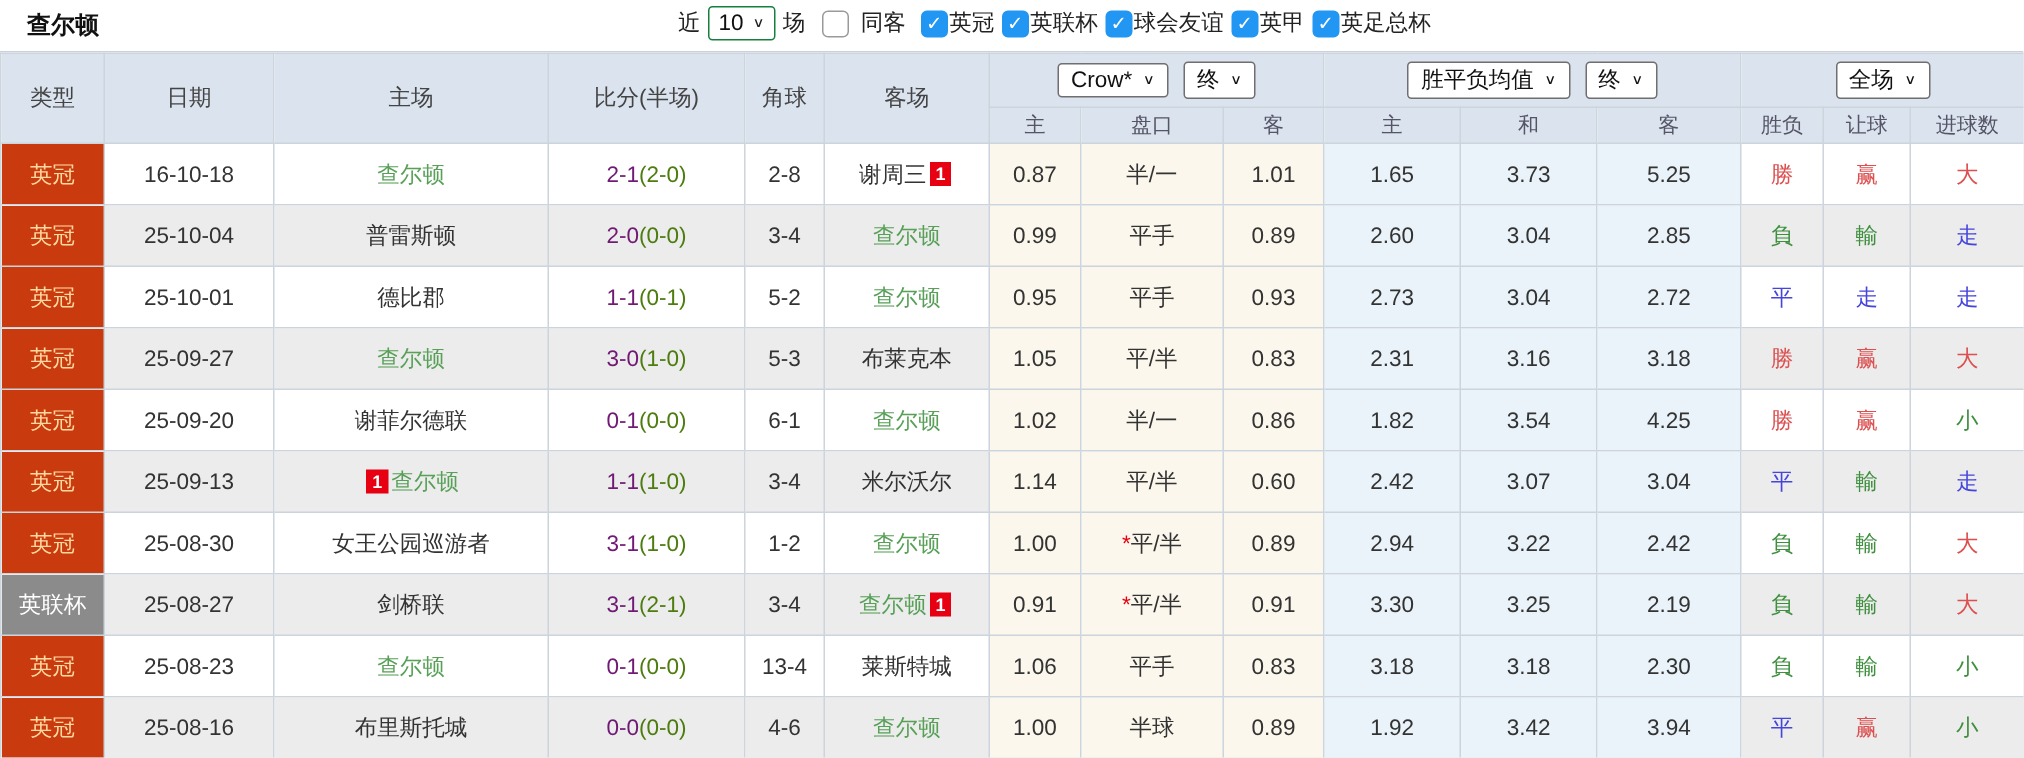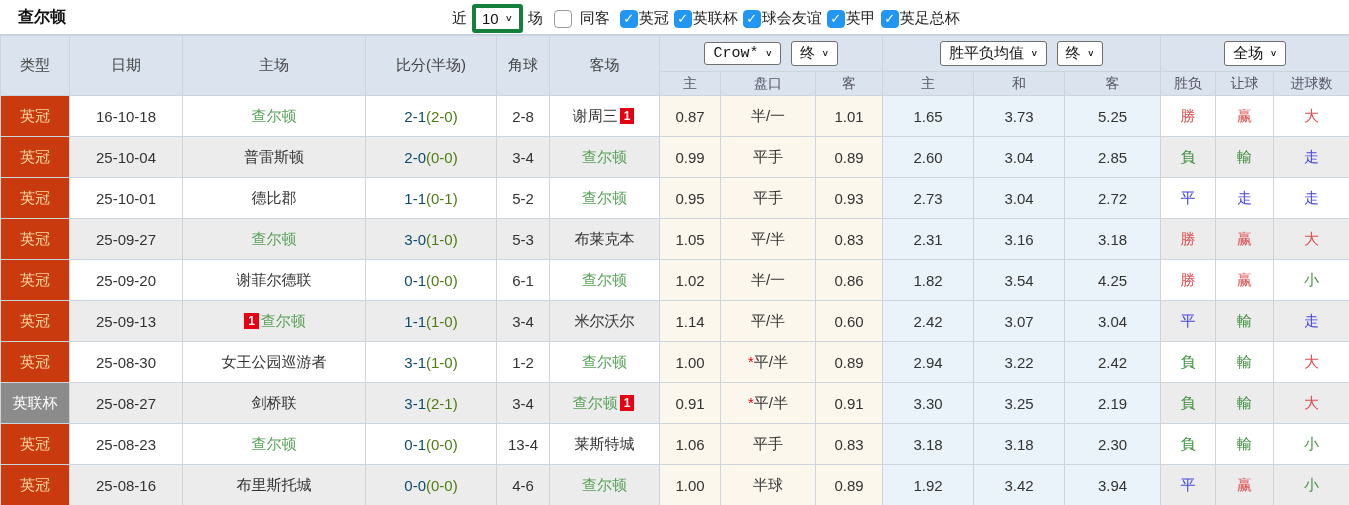--- a/index.html
+++ b/index.html
@@ -17,21 +17,21 @@
     position:absolute; left:18px; top:7px;
     font-size:16px; font-weight:bold; color:#111;
   }
   .top-controls {
     position:absolute; left:452px; top:4px;
     display:flex; align-items:center; gap:5px;
     font-size:15px; color:#222; white-space:nowrap;
   }
   .sel {
     display:inline-flex; align-items:center; gap:6px;
-    background:#fff; border:4px solid #15803d; border-radius:3px;
+    background:#fff; border:1px solid #15803d; border-radius:3px;
     padding:2px 6px; font-size:15px; color:#111; cursor:pointer;
   }
   .sel .chev { font-size:11px; color:#222; transform:scaleY(0.8); }
   .cb {
     display:inline-flex; align-items:center; justify-content:center;
     width:18px; height:18px; border-radius:4px; margin:0 3px 0 6px;
     font-size:13px; font-weight:bold; cursor:pointer;
   }
   .cb.on  { background:#2196f3; color:#fff; border:1px solid #2196f3; }
   .cb.off { background:#fff; color:transparent; border:1px solid #9a9a9a; }
@@ -45,42 +45,42 @@
   col.c7{width:61px}  col.c8{width:95px}  col.c9{width:67px}
   col.c10{width:91px} col.c11{width:91px} col.c12{width:96px}
   col.c13{width:55px} col.c14{width:58px} col.c15{width:76px}
   th, td {
     border:1px solid #ccd4dc; text-align:center; vertical-align:middle;
     font-size:15px; overflow:hidden; white-space:nowrap;
   }
   thead th { background:#dae3ee; color:#444; font-weight:normal; }
   thead tr.hr1 th { height:36px; }
   thead tr.hr2 th { height:24px; font-size:14px; color:#556; }
-  .dd-wrap { display:flex; align-items:center; justify-content:center; gap:10px;font-family:Liberation Mono, monospace; }
+  .dd-wrap { display:flex; align-items:center; justify-content:center; gap:10px; }
   .hsel {
     display:inline-flex; align-items:center; gap:7px;
     background:#fff; border:1px solid #6f6f6f; border-radius:3px;
     padding:2px 8px; font-size:15px; color:#111; cursor:pointer;
   }
   .hsel .chev { font-size:11px; transform:scaleY(0.8); }
   tbody tr { height:41px; }
   tbody td { color:#333; background:#fff; }
   tbody tr.alt td { background:#ececec; }
   td.type { background:#c93a0e !important; color:#ffd9a0; font-size:15px; }
   td.type.tgray { background:#8b8b8b !important; color:#fff; }
   td.odds  { background:#fbf7ec !important; }
   td.avgc  { background:#e9f3f9 !important; }
   .team { color:#333; cursor:pointer; }
   .team.green { color:#58a058; }
   .badge {
     display:inline-block; background:#e60012; color:#fff;
     font-size:12px; font-weight:bold; line-height:16px;
     padding:0 4px; margin:0 2px; vertical-align:1px;
   }
-  .score { color:#0c4a6e; }
+  .score { color:#701a75; }
   .half  { color:#4d7c0f; }
   .star  { color:#e60012; }
   .r { color:#dc5050; }
   .g { color:#3f8f3f; }
   .b { color:#4545dd; }
 </style>
 </head>
 <body>
 
 <div class="topbar">

